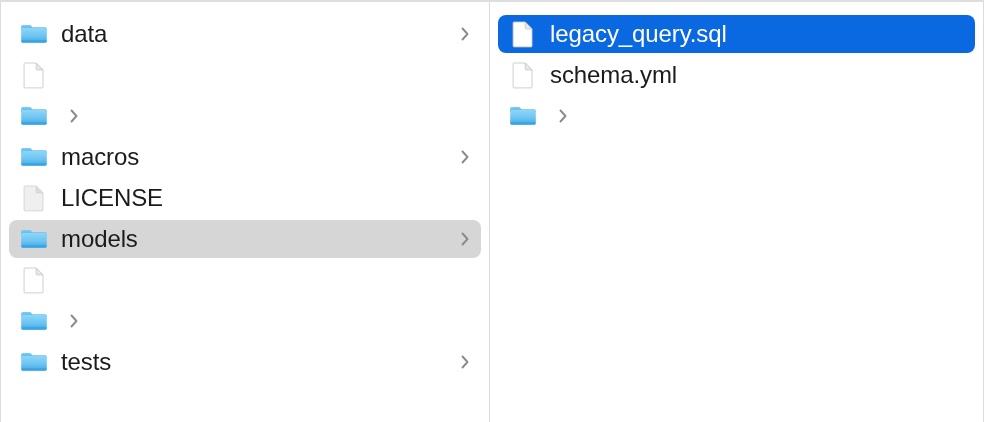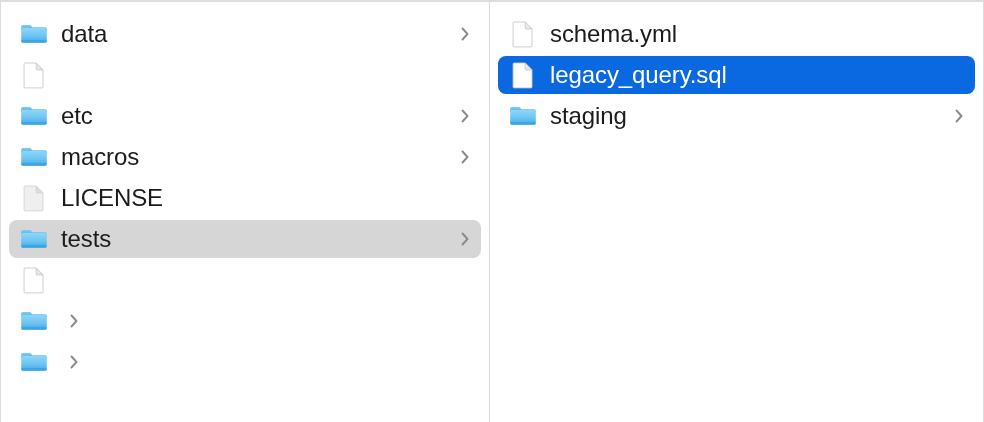--- a/index.html
+++ b/index.html
@@ -163,21 +163,20 @@
         <stop offset="0" stop-color="#8fd6f8"></stop>
         <stop offset="0.55" stop-color="#6cc4f2"></stop>
         <stop offset="1" stop-color="#3ea8e4"></stop>
       </linearGradient>
     </defs>
     <path d="M2.2 7.6 a1.6 1.6 0 0 1 1.6 -1.6 h7.6 l2.1 2.2 h12.7 a1.6 1.6 0 0 1 1.6 1.6 v1.4 h-25.6 z" fill="url(#fbBack)"></path>
     <rect x="2.2" y="9.0" width="25.6" height="14.8" rx="1.7" fill="url(#fbFront)"></rect>
     <rect x="2.2" y="21.0" width="25.6" height="2.8" rx="1.4" fill="#2f9fdf" opacity="0.55"></rect>
   </svg>
         </span>
-        <span class="label">etc</span>
         <span class="chevron">
   <svg viewBox="0 0 14 22" xmlns="http://www.w3.org/2000/svg">
     <polyline points="4.5,5.5 9.5,11 4.5,16.5" fill="none" stroke="#8a8a8a" stroke-width="1.9" stroke-linecap="round" stroke-linejoin="round"></polyline>
   </svg>
         </span>
       </div>
       <div class="row">
         <span class="icon folder-icon">
   <svg viewBox="0 0 30 30" xmlns="http://www.w3.org/2000/svg">
     <defs>
@@ -229,21 +228,21 @@
         <stop offset="0" stop-color="#8fd6f8"></stop>
         <stop offset="0.55" stop-color="#6cc4f2"></stop>
         <stop offset="1" stop-color="#3ea8e4"></stop>
       </linearGradient>
     </defs>
     <path d="M2.2 7.6 a1.6 1.6 0 0 1 1.6 -1.6 h7.6 l2.1 2.2 h12.7 a1.6 1.6 0 0 1 1.6 1.6 v1.4 h-25.6 z" fill="url(#fbBack)"></path>
     <rect x="2.2" y="9.0" width="25.6" height="14.8" rx="1.7" fill="url(#fbFront)"></rect>
     <rect x="2.2" y="21.0" width="25.6" height="2.8" rx="1.4" fill="#2f9fdf" opacity="0.55"></rect>
   </svg>
         </span>
-        <span class="label">tests</span>
+        <span class="label">models</span>
         <span class="chevron">
   <svg viewBox="0 0 14 22" xmlns="http://www.w3.org/2000/svg">
     <polyline points="4.5,5.5 9.5,11 4.5,16.5" fill="none" stroke="#8a8a8a" stroke-width="1.9" stroke-linecap="round" stroke-linejoin="round"></polyline>
   </svg>
         </span>
       </div>
       <div class="row">
         <span class="icon doc-icon">
   <svg viewBox="0 0 30 30" xmlns="http://www.w3.org/2000/svg">
     <path d="M6.0 3.0 h11.2 l6.8 6.9 v17.1 a0.9 0.9 0 0 1 -0.9 0.9 h-17.1 a0.9 0.9 0 0 1 -0.9 -0.9 v-23.1 a0.9 0.9 0 0 1 0.9 -0.9 z" fill="#ffffff" stroke="#c9c9c9" stroke-width="0.9"></path>
@@ -293,76 +292,76 @@
         <stop offset="0" stop-color="#8fd6f8"></stop>
         <stop offset="0.55" stop-color="#6cc4f2"></stop>
         <stop offset="1" stop-color="#3ea8e4"></stop>
       </linearGradient>
     </defs>
     <path d="M2.2 7.6 a1.6 1.6 0 0 1 1.6 -1.6 h7.6 l2.1 2.2 h12.7 a1.6 1.6 0 0 1 1.6 1.6 v1.4 h-25.6 z" fill="url(#fbBack)"></path>
     <rect x="2.2" y="9.0" width="25.6" height="14.8" rx="1.7" fill="url(#fbFront)"></rect>
     <rect x="2.2" y="21.0" width="25.6" height="2.8" rx="1.4" fill="#2f9fdf" opacity="0.55"></rect>
   </svg>
         </span>
+        <span class="label">tests</span>
         <span class="chevron">
   <svg viewBox="0 0 14 22" xmlns="http://www.w3.org/2000/svg">
     <polyline points="4.5,5.5 9.5,11 4.5,16.5" fill="none" stroke="#8a8a8a" stroke-width="1.9" stroke-linecap="round" stroke-linejoin="round"></polyline>
   </svg>
         </span>
       </div>
     </div>
   <div class="column" id="col-right">
-      <div class="row">
+      <div class="row sel-blue">
         <span class="icon doc-icon">
   <svg viewBox="0 0 30 30" xmlns="http://www.w3.org/2000/svg">
     <path d="M6.0 3.0 h11.2 l6.8 6.9 v17.1 a0.9 0.9 0 0 1 -0.9 0.9 h-17.1 a0.9 0.9 0 0 1 -0.9 -0.9 v-23.1 a0.9 0.9 0 0 1 0.9 -0.9 z" fill="#ffffff" stroke="#c9c9c9" stroke-width="0.9"></path>
     <path d="M17.2 3.0 v6.0 a0.9 0.9 0 0 0 0.9 0.9 h5.9 z" fill="#e9e9e9" stroke="#c9c9c9" stroke-width="0.9" stroke-linejoin="round"></path>
   </svg>
         </span>
-        <span class="label">schema.yml</span>
-        <span class="chevron hidden">
-  <svg viewBox="0 0 14 22" xmlns="http://www.w3.org/2000/svg">
-    <polyline points="4.5,5.5 9.5,11 4.5,16.5" fill="none" stroke="#8a8a8a" stroke-width="1.9" stroke-linecap="round" stroke-linejoin="round"></polyline>
-  </svg>
-        </span>
-      </div>
-      <div class="row sel-blue">
+        <span class="label">legacy_query.sql</span>
+        <span class="chevron hidden">
+  <svg viewBox="0 0 14 22" xmlns="http://www.w3.org/2000/svg">
+    <polyline points="4.5,5.5 9.5,11 4.5,16.5" fill="none" stroke="#8a8a8a" stroke-width="1.9" stroke-linecap="round" stroke-linejoin="round"></polyline>
+  </svg>
+        </span>
+      </div>
+      <div class="row">
         <span class="icon doc-icon">
   <svg viewBox="0 0 30 30" xmlns="http://www.w3.org/2000/svg">
     <path d="M6.0 3.0 h11.2 l6.8 6.9 v17.1 a0.9 0.9 0 0 1 -0.9 0.9 h-17.1 a0.9 0.9 0 0 1 -0.9 -0.9 v-23.1 a0.9 0.9 0 0 1 0.9 -0.9 z" fill="#ffffff" stroke="#c9c9c9" stroke-width="0.9"></path>
     <path d="M17.2 3.0 v6.0 a0.9 0.9 0 0 0 0.9 0.9 h5.9 z" fill="#e9e9e9" stroke="#c9c9c9" stroke-width="0.9" stroke-linejoin="round"></path>
   </svg>
         </span>
-        <span class="label">legacy_query.sql</span>
-        <span class="chevron hidden">
-  <svg viewBox="0 0 14 22" xmlns="http://www.w3.org/2000/svg">
-    <polyline points="4.5,5.5 9.5,11 4.5,16.5" fill="none" stroke="#8a8a8a" stroke-width="1.9" stroke-linecap="round" stroke-linejoin="round"></polyline>
-  </svg>
-        </span>
-      </div>
-      <div class="row">
-        <span class="icon folder-icon">
-  <svg viewBox="0 0 30 30" xmlns="http://www.w3.org/2000/svg">
-    <defs>
-      <linearGradient id="fbBack" x1="0" y1="0" x2="0" y2="1">
-        <stop offset="0" stop-color="#7dcdf5"></stop>
-        <stop offset="1" stop-color="#4cb3ea"></stop>
-      </linearGradient>
-      <linearGradient id="fbFront" x1="0" y1="0" x2="0" y2="1">
-        <stop offset="0" stop-color="#8fd6f8"></stop>
-        <stop offset="0.55" stop-color="#6cc4f2"></stop>
-        <stop offset="1" stop-color="#3ea8e4"></stop>
-      </linearGradient>
-    </defs>
-    <path d="M2.2 7.6 a1.6 1.6 0 0 1 1.6 -1.6 h7.6 l2.1 2.2 h12.7 a1.6 1.6 0 0 1 1.6 1.6 v1.4 h-25.6 z" fill="url(#fbBack)"></path>
-    <rect x="2.2" y="9.0" width="25.6" height="14.8" rx="1.7" fill="url(#fbFront)"></rect>
-    <rect x="2.2" y="21.0" width="25.6" height="2.8" rx="1.4" fill="#2f9fdf" opacity="0.55"></rect>
-  </svg>
-        </span>
-        <span class="label">staging</span>
+        <span class="label">schema.yml</span>
+        <span class="chevron hidden">
+  <svg viewBox="0 0 14 22" xmlns="http://www.w3.org/2000/svg">
+    <polyline points="4.5,5.5 9.5,11 4.5,16.5" fill="none" stroke="#8a8a8a" stroke-width="1.9" stroke-linecap="round" stroke-linejoin="round"></polyline>
+  </svg>
+        </span>
+      </div>
+      <div class="row">
+        <span class="icon folder-icon">
+  <svg viewBox="0 0 30 30" xmlns="http://www.w3.org/2000/svg">
+    <defs>
+      <linearGradient id="fbBack" x1="0" y1="0" x2="0" y2="1">
+        <stop offset="0" stop-color="#7dcdf5"></stop>
+        <stop offset="1" stop-color="#4cb3ea"></stop>
+      </linearGradient>
+      <linearGradient id="fbFront" x1="0" y1="0" x2="0" y2="1">
+        <stop offset="0" stop-color="#8fd6f8"></stop>
+        <stop offset="0.55" stop-color="#6cc4f2"></stop>
+        <stop offset="1" stop-color="#3ea8e4"></stop>
+      </linearGradient>
+    </defs>
+    <path d="M2.2 7.6 a1.6 1.6 0 0 1 1.6 -1.6 h7.6 l2.1 2.2 h12.7 a1.6 1.6 0 0 1 1.6 1.6 v1.4 h-25.6 z" fill="url(#fbBack)"></path>
+    <rect x="2.2" y="9.0" width="25.6" height="14.8" rx="1.7" fill="url(#fbFront)"></rect>
+    <rect x="2.2" y="21.0" width="25.6" height="2.8" rx="1.4" fill="#2f9fdf" opacity="0.55"></rect>
+  </svg>
+        </span>
         <span class="chevron">
   <svg viewBox="0 0 14 22" xmlns="http://www.w3.org/2000/svg">
     <polyline points="4.5,5.5 9.5,11 4.5,16.5" fill="none" stroke="#8a8a8a" stroke-width="1.9" stroke-linecap="round" stroke-linejoin="round"></polyline>
   </svg>
         </span>
       </div>
     </div>
 
 </div>
 

